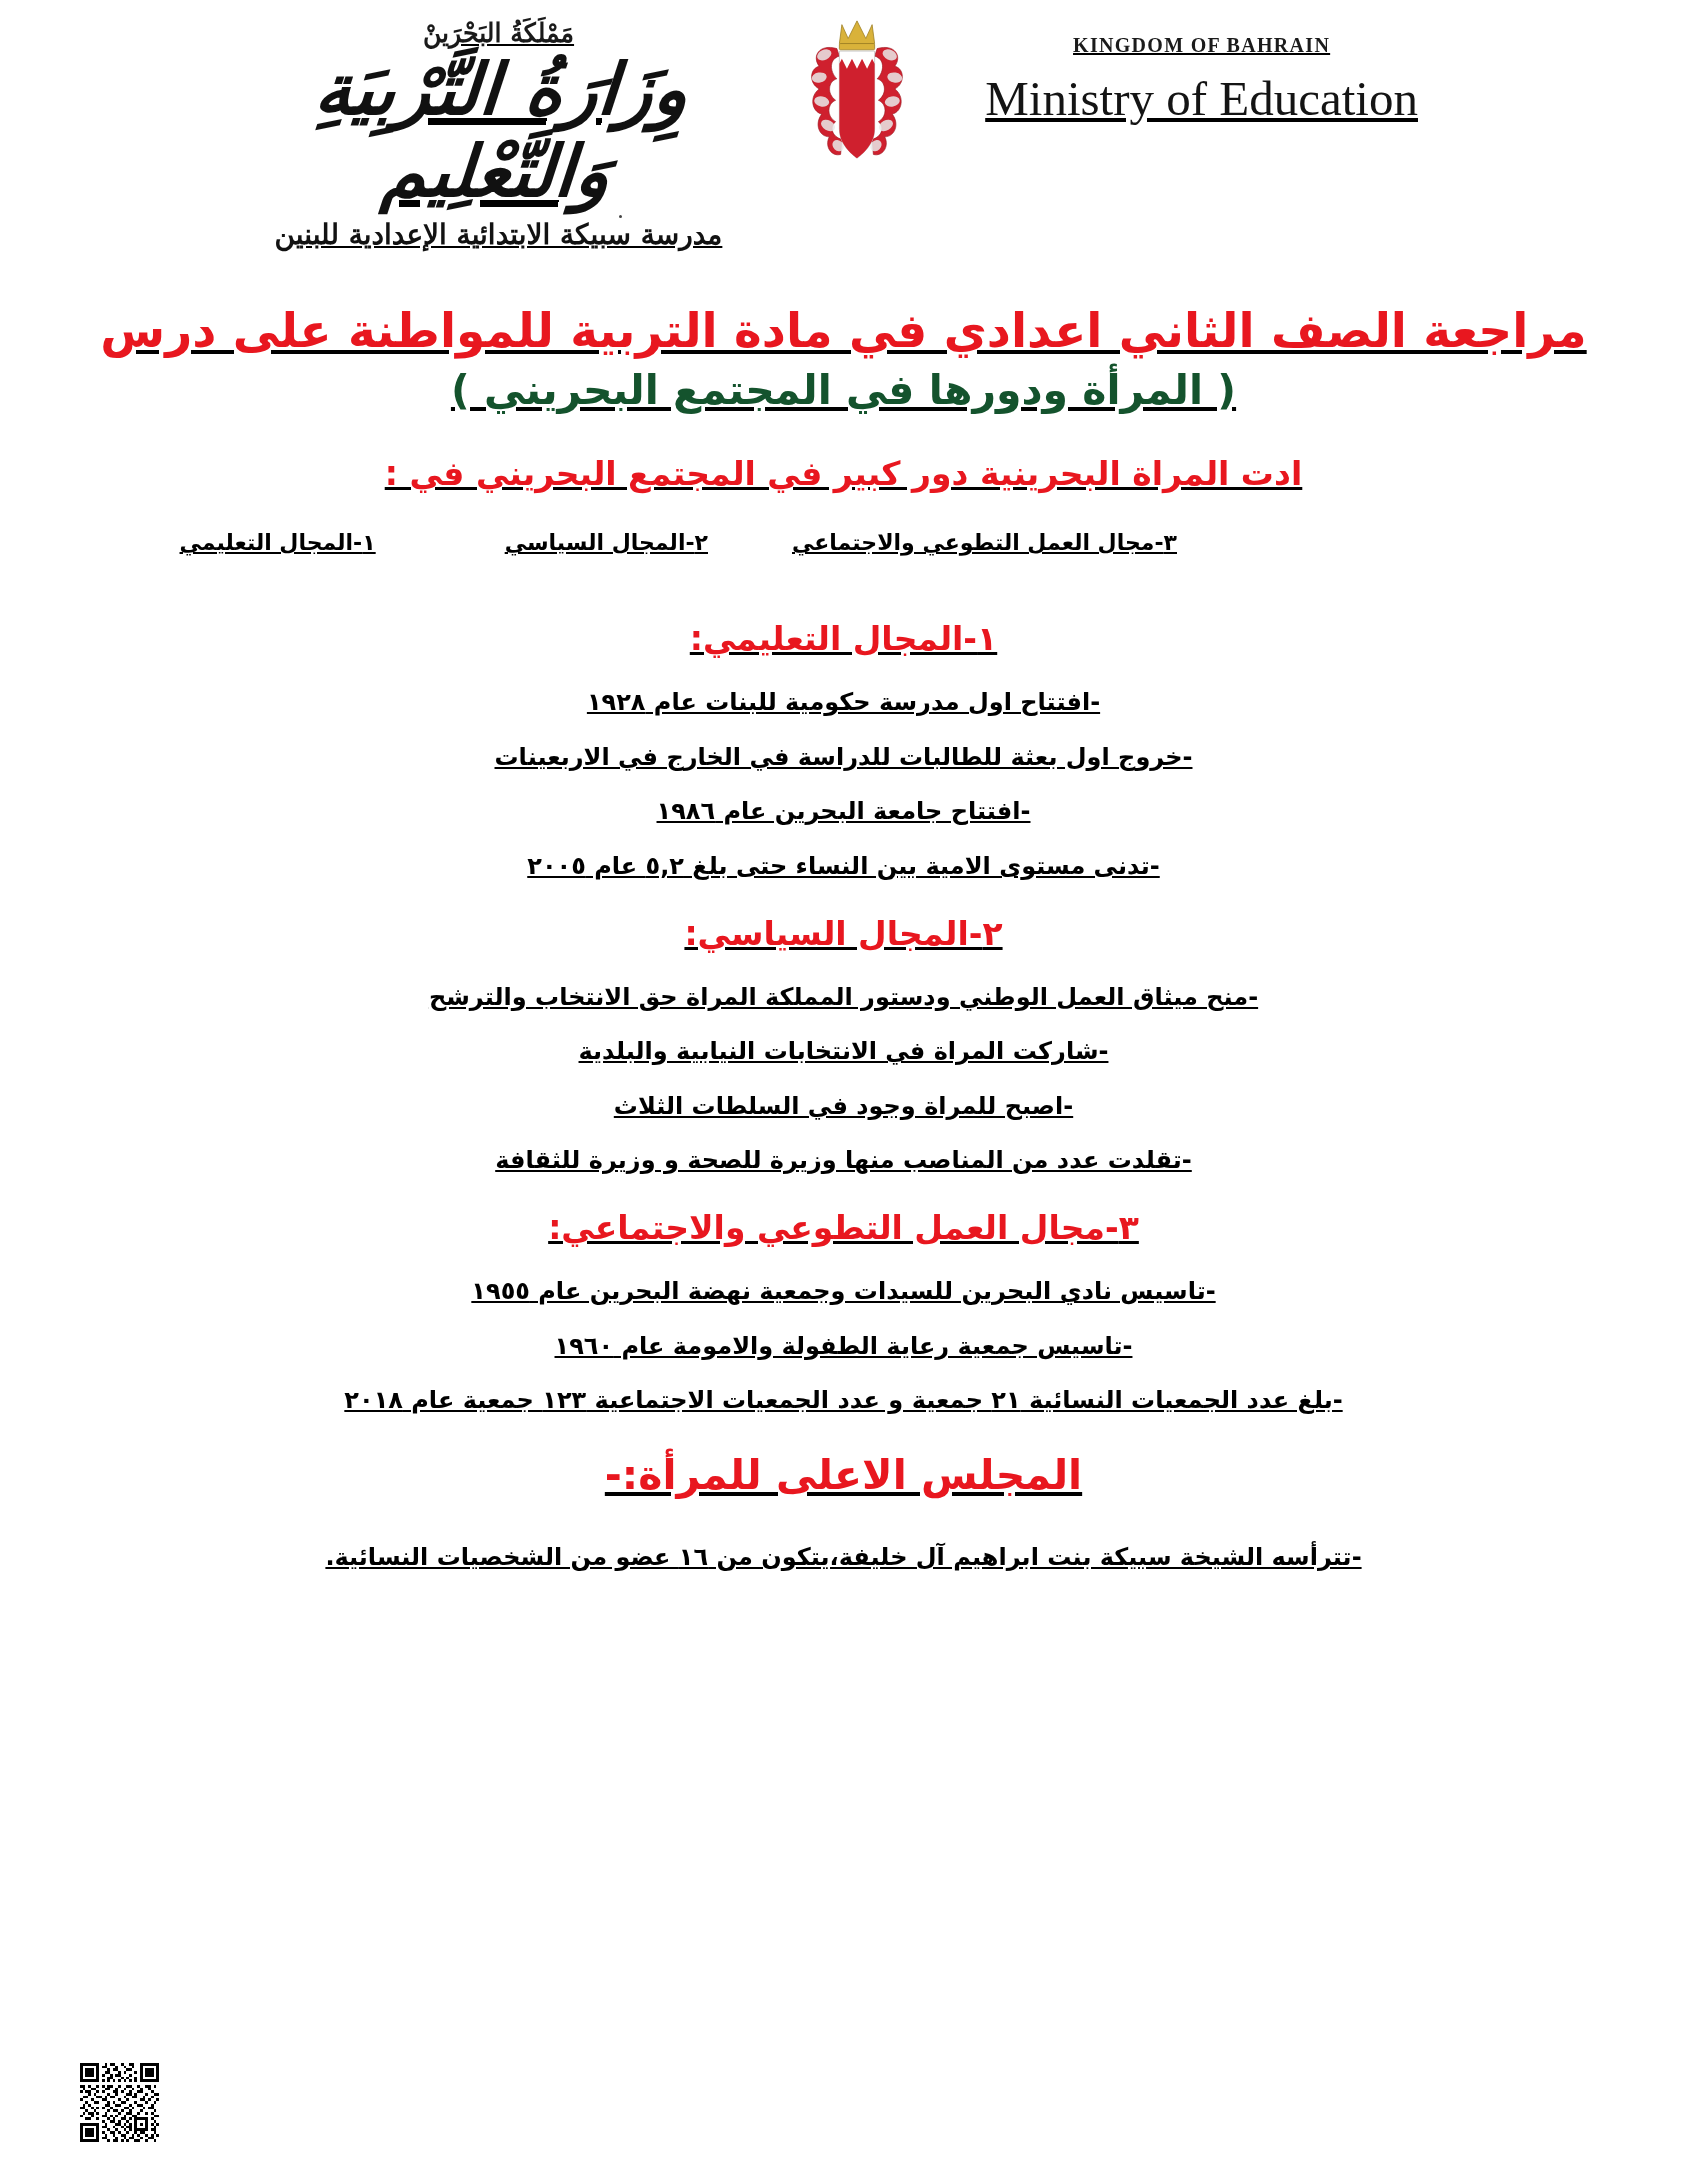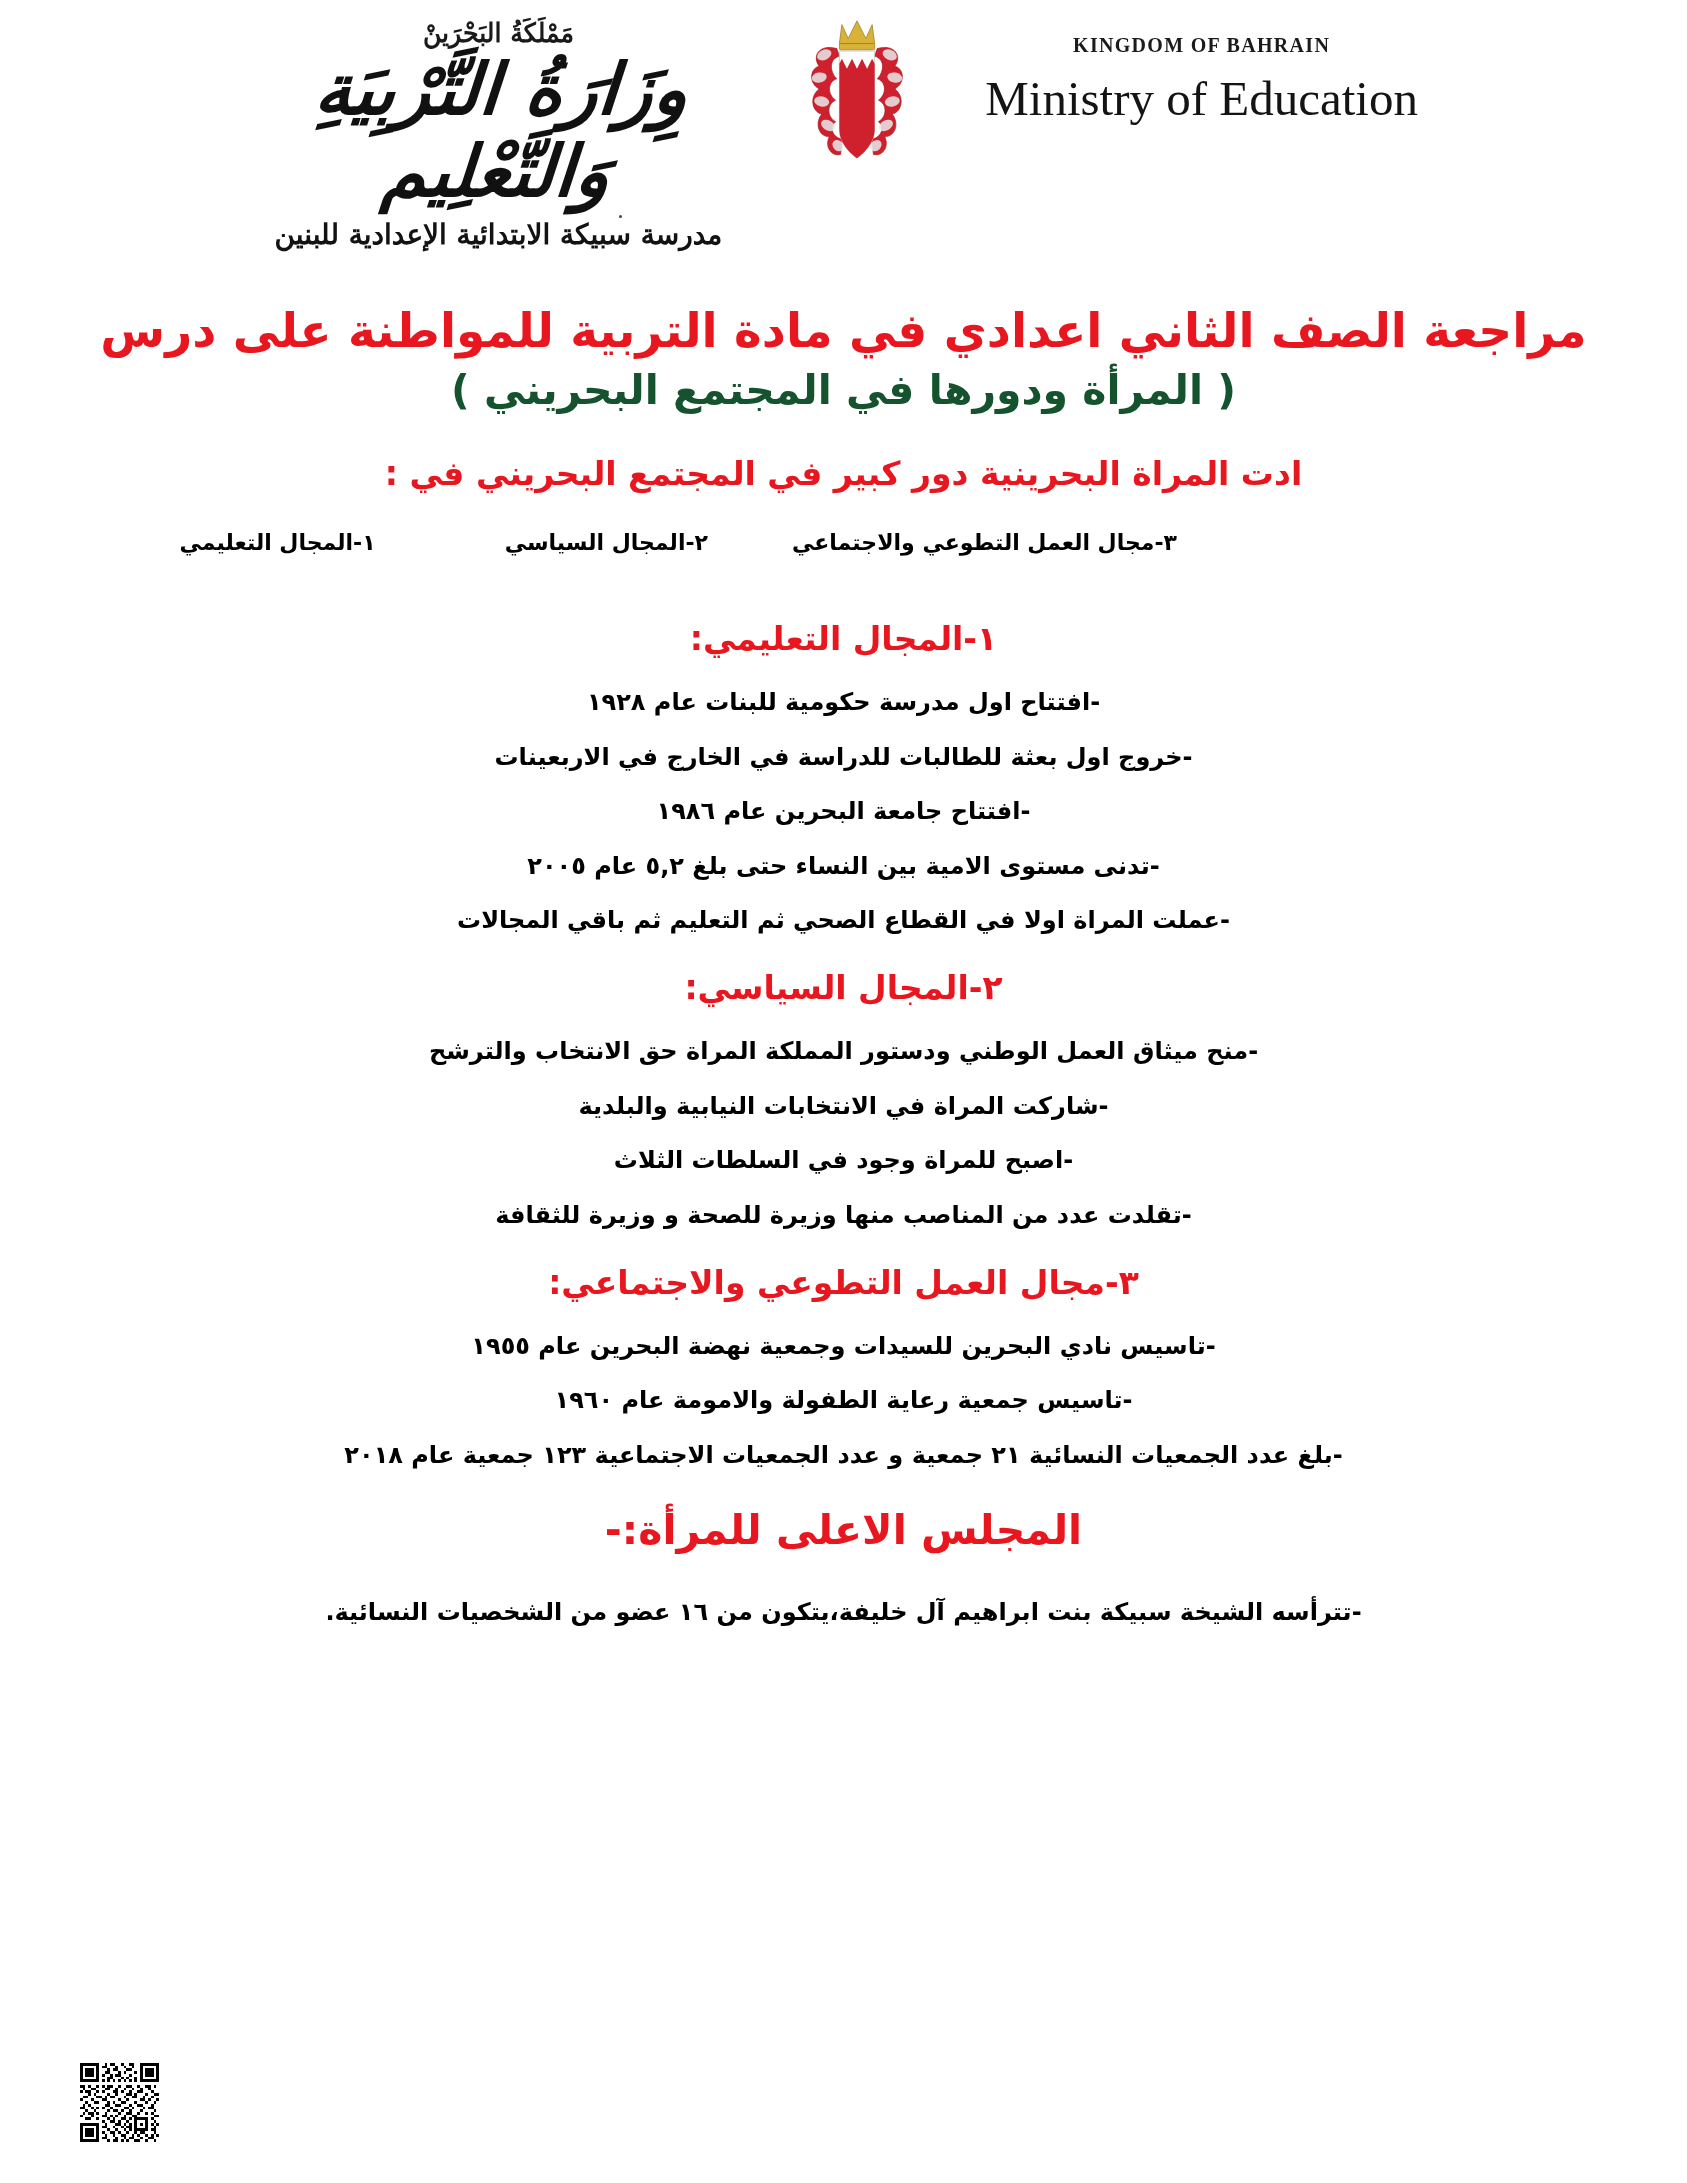--- a/index.html
+++ b/index.html
@@ -12,20 +12,21 @@
     font-family: "Liberation Serif", "DejaVu Serif", serif;
     color: #000000;
   }
   .page {
     position: relative;
     width: 1687px;
     height: 2183px;
     background: #ffffff;
     overflow: hidden;
     box-sizing: border-box;
+    text-decoration: underline;
   }
 
   
   .header {
     position: relative;
     width: 100%;
     height: 228px;
     display: flex;
     flex-direction: row-reverse;
     align-items: flex-start;
@@ -266,21 +267,20 @@
       <div class="domain-item i1">٣-مجال العمل التطوعي والاجتماعي</div>
       <div class="domain-item i2">٢-المجال السياسي</div>
       <div class="domain-item i3">١-المجال التعليمي</div>
     </div>
 
     <div class="section-head sh-1">١-المجال التعليمي:</div>
     <div class="bullet first">-افتتاح اول مدرسة حكومية للبنات عام ١٩٢٨</div>
     <div class="bullet">-خروج اول بعثة للطالبات للدراسة في الخارج في الاربعينات</div>
     <div class="bullet">-افتتاح جامعة البحرين عام ١٩٨٦</div>
     <div class="bullet">-تدنى مستوى الامية بين النساء حتى بلغ ٥,٢ عام ٢٠٠٥</div>
-    <div class="bullet">-عملت المراة اولا في القطاع الصحي ثم التعليم ثم باقي المجالات</div>
 
     <div class="section-head sh-2">٢-المجال السياسي:</div>
     <div class="bullet first">-منح ميثاق العمل الوطني ودستور المملكة المراة حق الانتخاب والترشح</div>
     <div class="bullet">-شاركت المراة في الانتخابات النيابية والبلدية</div>
     <div class="bullet">-اصبح للمراة وجود في السلطات الثلاث</div>
     <div class="bullet">-تقلدت عدد من المناصب منها وزيرة للصحة و وزيرة للثقافة</div>
 
     <div class="section-head sh-3">٣-مجال العمل التطوعي والاجتماعي:</div>
     <div class="bullet first">-تاسيس نادي البحرين للسيدات وجمعية نهضة البحرين عام ١٩٥٥</div>
     <div class="bullet">-تاسيس جمعية رعاية الطفولة والامومة عام ١٩٦٠</div>

